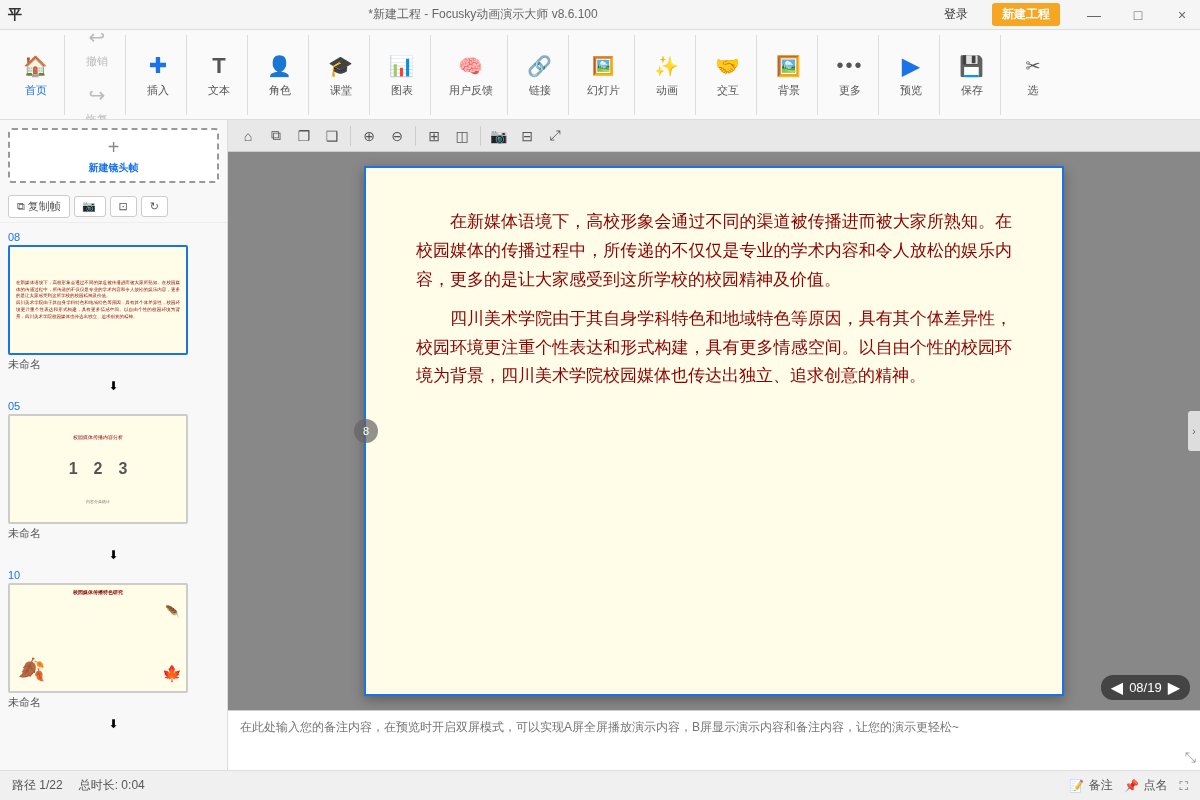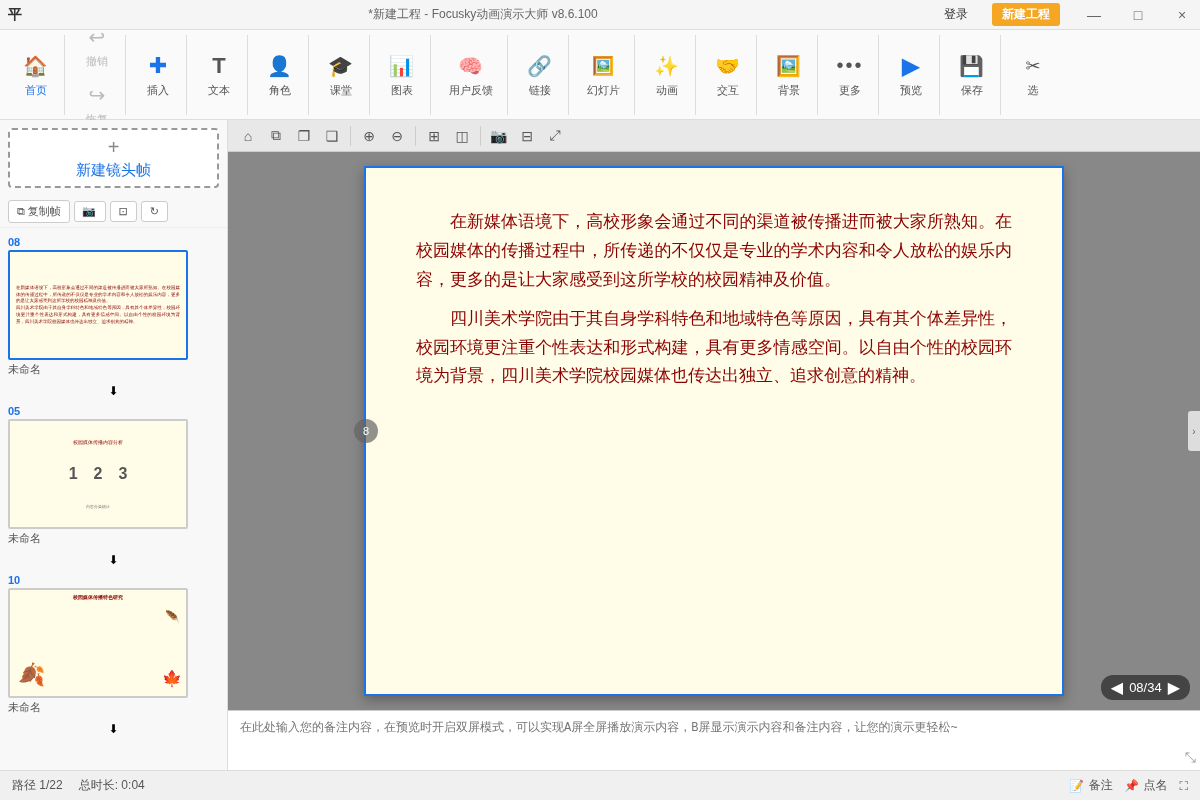--- a/index.html
+++ b/index.html
@@ -67,33 +67,33 @@
       border: 2px dashed #999;
       border-radius: 4px;
       display: flex;
       flex-direction: column;
       align-items: center;
       cursor: pointer;
       background: white;
       gap: 2px;
     }
     #add-frame-btn .plus { font-size: 20px; color: #888; }
-    #add-frame-btn .label { font-size: 15px; color: #1a73e8; font-weight: normal; }
+    #add-frame-btn .label { font-size: 10px; color: #1a73e8; font-weight: bold; }
     #frame-tools {
       display: flex;
       align-items: center;
       padding: 4px 8px;
       gap: 4px;
       border-bottom: 1px solid #eee;
     }
     .frame-tool-btn { padding: 3px 8px; border: 1px solid #ccc; border-radius: 3px; background: white; cursor: pointer; font-size: 11px; color: #555; display: flex; align-items: center; gap: 3px; }
     #slide-list { flex: 1; overflow-y: auto; padding: 4px 0; }
     .slide-item { display: flex; flex-direction: column; align-items: flex-start; padding: 4px 8px; cursor: pointer; position: relative; }
     .slide-item.selected .slide-thumb { border: 2px solid #1a73e8; }
-    .slide-num { font-size: 11px; color: #1a73e8; font-weight: bold; margin-bottom: 2px; }
+    .slide-num { font-size: 11px; color: #1a73e8; font-weight: normal; margin-bottom: 2px; }
     .slide-thumb { width: 180px; height: 110px; background: #fffde7; border: 2px solid #ccc; border-radius: 2px; overflow: hidden; position: relative; display: flex; align-items: center; justify-content: center; }
     .slide-name { font-size: 11px; color: #555; margin-top: 2px; }
     .slide-divider { height: 20px; display: flex; align-items: center; justify-content: center; }
 
     
     #collapse-btn {
       position: absolute;
       right: -12px;
       top: 50%;
       transform: translateY(-50%);
@@ -188,21 +188,21 @@
     }
     #notes-input {
       width: 100%;
       height: 100%;
       border: none;
       outline: none;
       padding: 8px 12px;
       font-size: 12px;
       color: #aaa;
       resize: none;
-      font-family: Liberation Mono, monospace;
+      font-family: Liberation Sans, sans-serif;
     }
     #notes-expand { position: absolute; bottom: 4px; right: 4px; font-size: 14px; color: #999; cursor: pointer; }
 
     
     #status-bar {
       height: 30px;
       background: #f0f0f0;
       border-top: 1px solid #ddd;
       display: flex;
       align-items: center;
@@ -466,21 +466,21 @@
         <div id="slide-handle">8</div>
 
         <div id="slide-content">
           <p>在新媒体语境下，高校形象会通过不同的渠道被传播进而被大家所熟知。在校园媒体的传播过程中，所传递的不仅仅是专业的学术内容和令人放松的娱乐内容，更多的是让大家感受到这所学校的校园精神及价值。</p>
           <p>四川美术学院由于其自身学科特色和地域特色等原因，具有其个体差异性，校园环境更注重个性表达和形式构建，具有更多情感空间。以自由个性的校园环境为背景，四川美术学院校园媒体也传达出独立、追求创意的精神。</p>
         </div>
       </div>
 
       <div id="slide-badge">
         <span class="badge-arrow">◀</span>
-        <span>08/34</span>
+        <span>08/19</span>
         <span class="badge-arrow">▶</span>
       </div>
 
       <div id="right-panel-toggle">›</div>
 
     </div>
 
     <div id="notes-area">
       <textarea id="notes-input" placeholder="在此处输入您的备注内容，在预览时开启双屏模式，可以实现A屏全屏播放演示内容，B屏显示演示内容和备注内容，让您的演示更轻松~" style=""></textarea>
       <div id="notes-expand">⤡</div>

